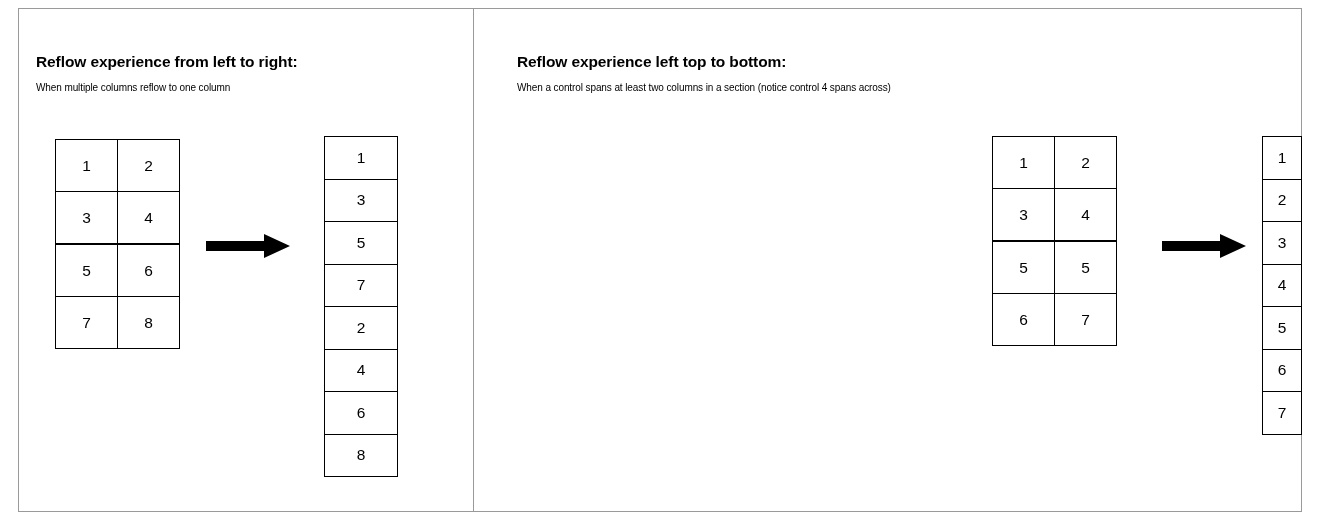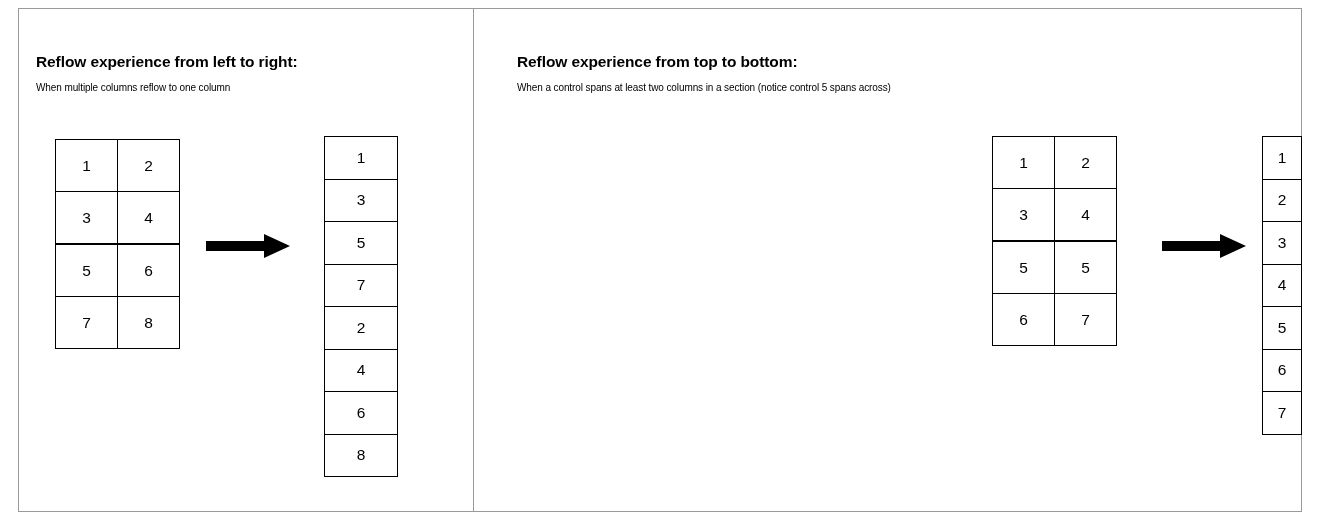--- a/index.html
+++ b/index.html
@@ -175,22 +175,22 @@
             <td>6</td>
           </tr>
       <tr>
             <td>8</td>
           </tr>
     </tbody>
       </table>
   </div>
 
   <div class="panel panel-right">
-    <div class="panel-title">Reflow experience from top to bottom:</div>
-    <div class="panel-sub">When a control spans at least two columns in a section (notice control 5 spans across)</div>
+    <div class="panel-title">Reflow experience left top to bottom:</div>
+    <div class="panel-sub">When a control spans at least two columns in a section (notice control 4 spans across)</div>
 
     <table class="grid grid-right-1">
       <tbody>
           <tr>
         <td>1</td>
         <td>2</td>
       </tr>
       <tr>
         <td>3</td>
         <td>4</td>

